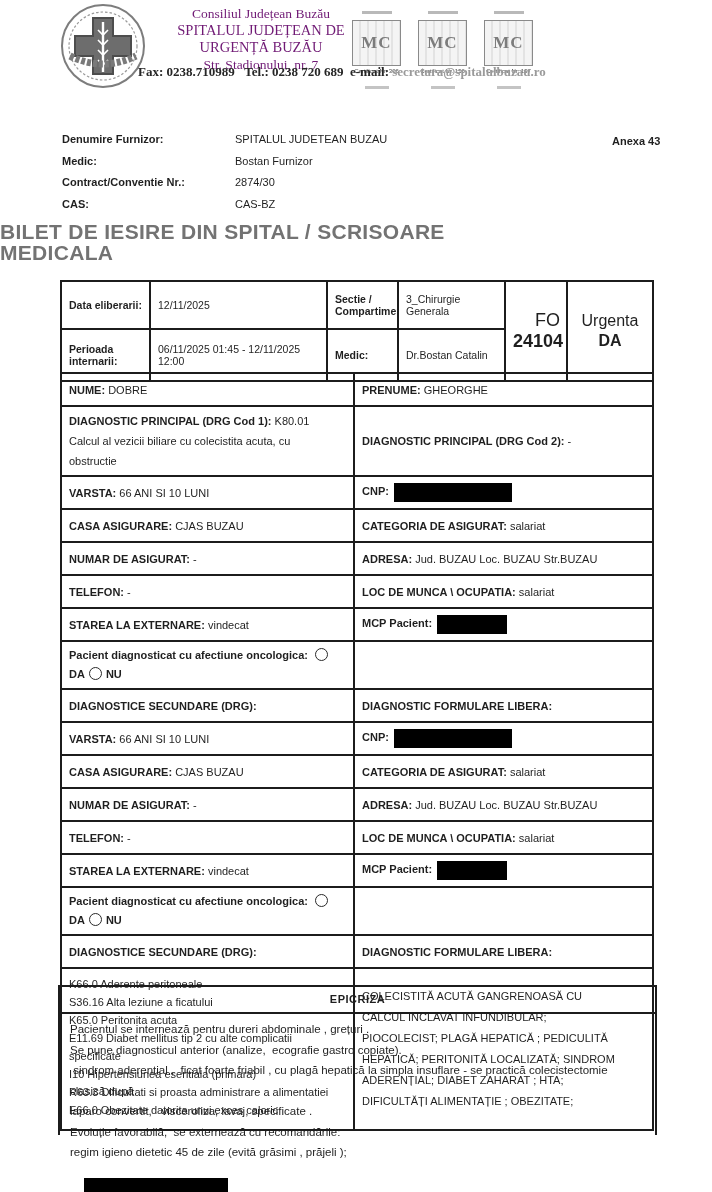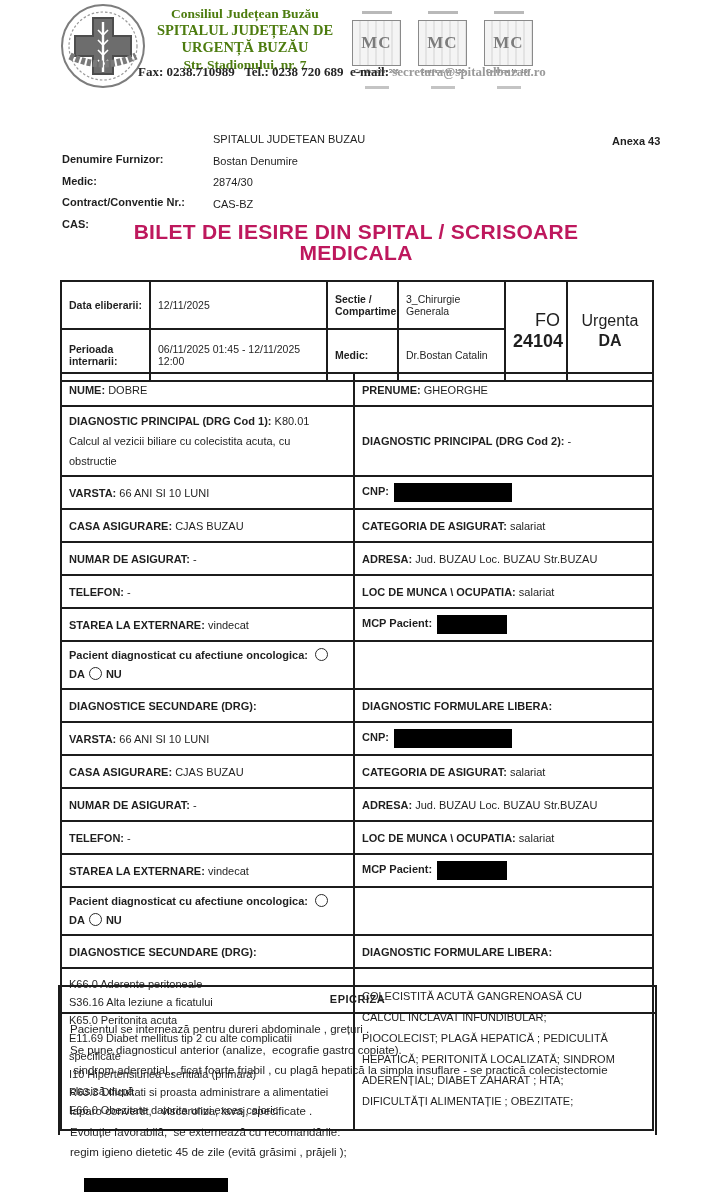--- a/index.html
+++ b/index.html
@@ -4,46 +4,46 @@
 <style>
   html,body{margin:0;padding:0;background:#e8e8e8;}
   .page{
     position:relative;width:712px;height:1192px;margin:0 auto;
     background:#ffffff;overflow:hidden;
     font-family:"Liberation Sans","DejaVu Sans",sans-serif;
     color:#1f1f1f;
   }
   
   .logo{position:absolute;left:58px;top:2px;width:90px;height:90px;}
-  .org{position:absolute;left:140px;top:5px;width:210px;text-align:center;
-       font-family:"Liberation Serif","DejaVu Serif",serif;font-weight:bold;
-       font-size:13.5px;line-height:17px;color:#4d7c0f;}
+  .org{position:absolute;left:156px;top:5px;width:210px;text-align:center;
+       font-family:"Liberation Serif","DejaVu Serif",serif;font-weight:normal;
+       font-size:13.5px;line-height:17px;color:#701a75;}
   .org .big{font-size:14.5px;text-align:center;}
   .contact{position:absolute;left:138px;top:64px;width:430px;
        font-family:"Liberation Serif","DejaVu Serif",serif;font-weight:bold;
        font-size:13px;color:#262626;white-space:nowrap;}
   .contact .email-val{color:#9a9a9a;font-weight:bold;}
   .stamps{position:absolute;left:350px;top:2px;display:flex;gap:13px;}
   .stamp{width:53px;text-align:center;}
   .stamp .tinybar{display:inline-block;width:30px;height:3px;background:#b9b9b9;margin-bottom:2px;}
   .stamp .box{width:47px;height:44px;margin:0 auto;border:1px solid #8a8a8a;
        background:repeating-linear-gradient(90deg,#f4f4f4 0 6px,#e3e3e3 6px 8px);
        display:flex;align-items:center;justify-content:center;
        font-family:"Liberation Serif","DejaVu Serif",serif;
        font-size:17px;font-weight:bold;color:#7c7c7c;letter-spacing:1px;}
   .stamp .cap{font-size:6px;color:#4c4c4c;margin-top:2px;line-height:7px;}
   .stamp .tinybar2{display:inline-block;width:24px;height:3px;background:#c4c4c4;margin-top:1px;}
   
   .provider{position:absolute;left:62px;top:133px;font-size:11px;}
   .provider .row{display:flex;height:21.5px;align-items:flex-start;}
-  .provider .lab{width:151px;font-weight:bold;margin-top:20px;}
+  .provider .lab{width:173px;font-weight:bold;}
   .anexa{position:absolute;left:612px;top:135px;font-weight:bold;font-size:11px;}
   
-  .doc-title{position:absolute;left:0;top:221px;width:712px;text-align:center;
-       font-weight:bold;font-size:21px;line-height:21px;letter-spacing:.3px;color:#be185d;}
+  .doc-title{position:absolute;left:0;top:221px;width:712px;
+       font-weight:bold;font-size:21px;line-height:21px;letter-spacing:.3px;color:#737373;}
   
   table{border-collapse:collapse;table-layout:fixed;}
   td{border:2px solid #1c1c1c;padding:4px 7px;font-size:11px;vertical-align:middle;
      overflow:hidden;}
   .lbl{font-weight:bold;}
   .adm{position:absolute;left:60px;top:280px;width:592px;}
   .adm td{font-size:10.5px;}
   .adm .fo-cell{text-align:right;padding-right:6px;font-size:18px;line-height:21px;}
   .adm .fo-num{font-weight:bold;}
   .adm .urg-cell{text-align:center;font-size:16px;line-height:20px;}
@@ -117,21 +117,21 @@
     <span class="email-val">secretara@spitalulbuzau.ro</span>
   </div>
 
   <div class="provider">
     <div class="row">
       <span class="lab">Denumire Furnizor:</span>
       <span>SPITALUL JUDETEAN BUZAU</span>
     </div>
     <div class="row">
       <span class="lab">Medic:</span>
-      <span>Bostan Denumire</span>
+      <span>Bostan Furnizor</span>
     </div>
     <div class="row">
       <span class="lab">Contract/Conventie Nr.:</span>
       <span>2874/30</span>
     </div>
     <div class="row">
       <span class="lab">CAS:</span>
       <span>CAS-BZ</span>
     </div>
   </div>

